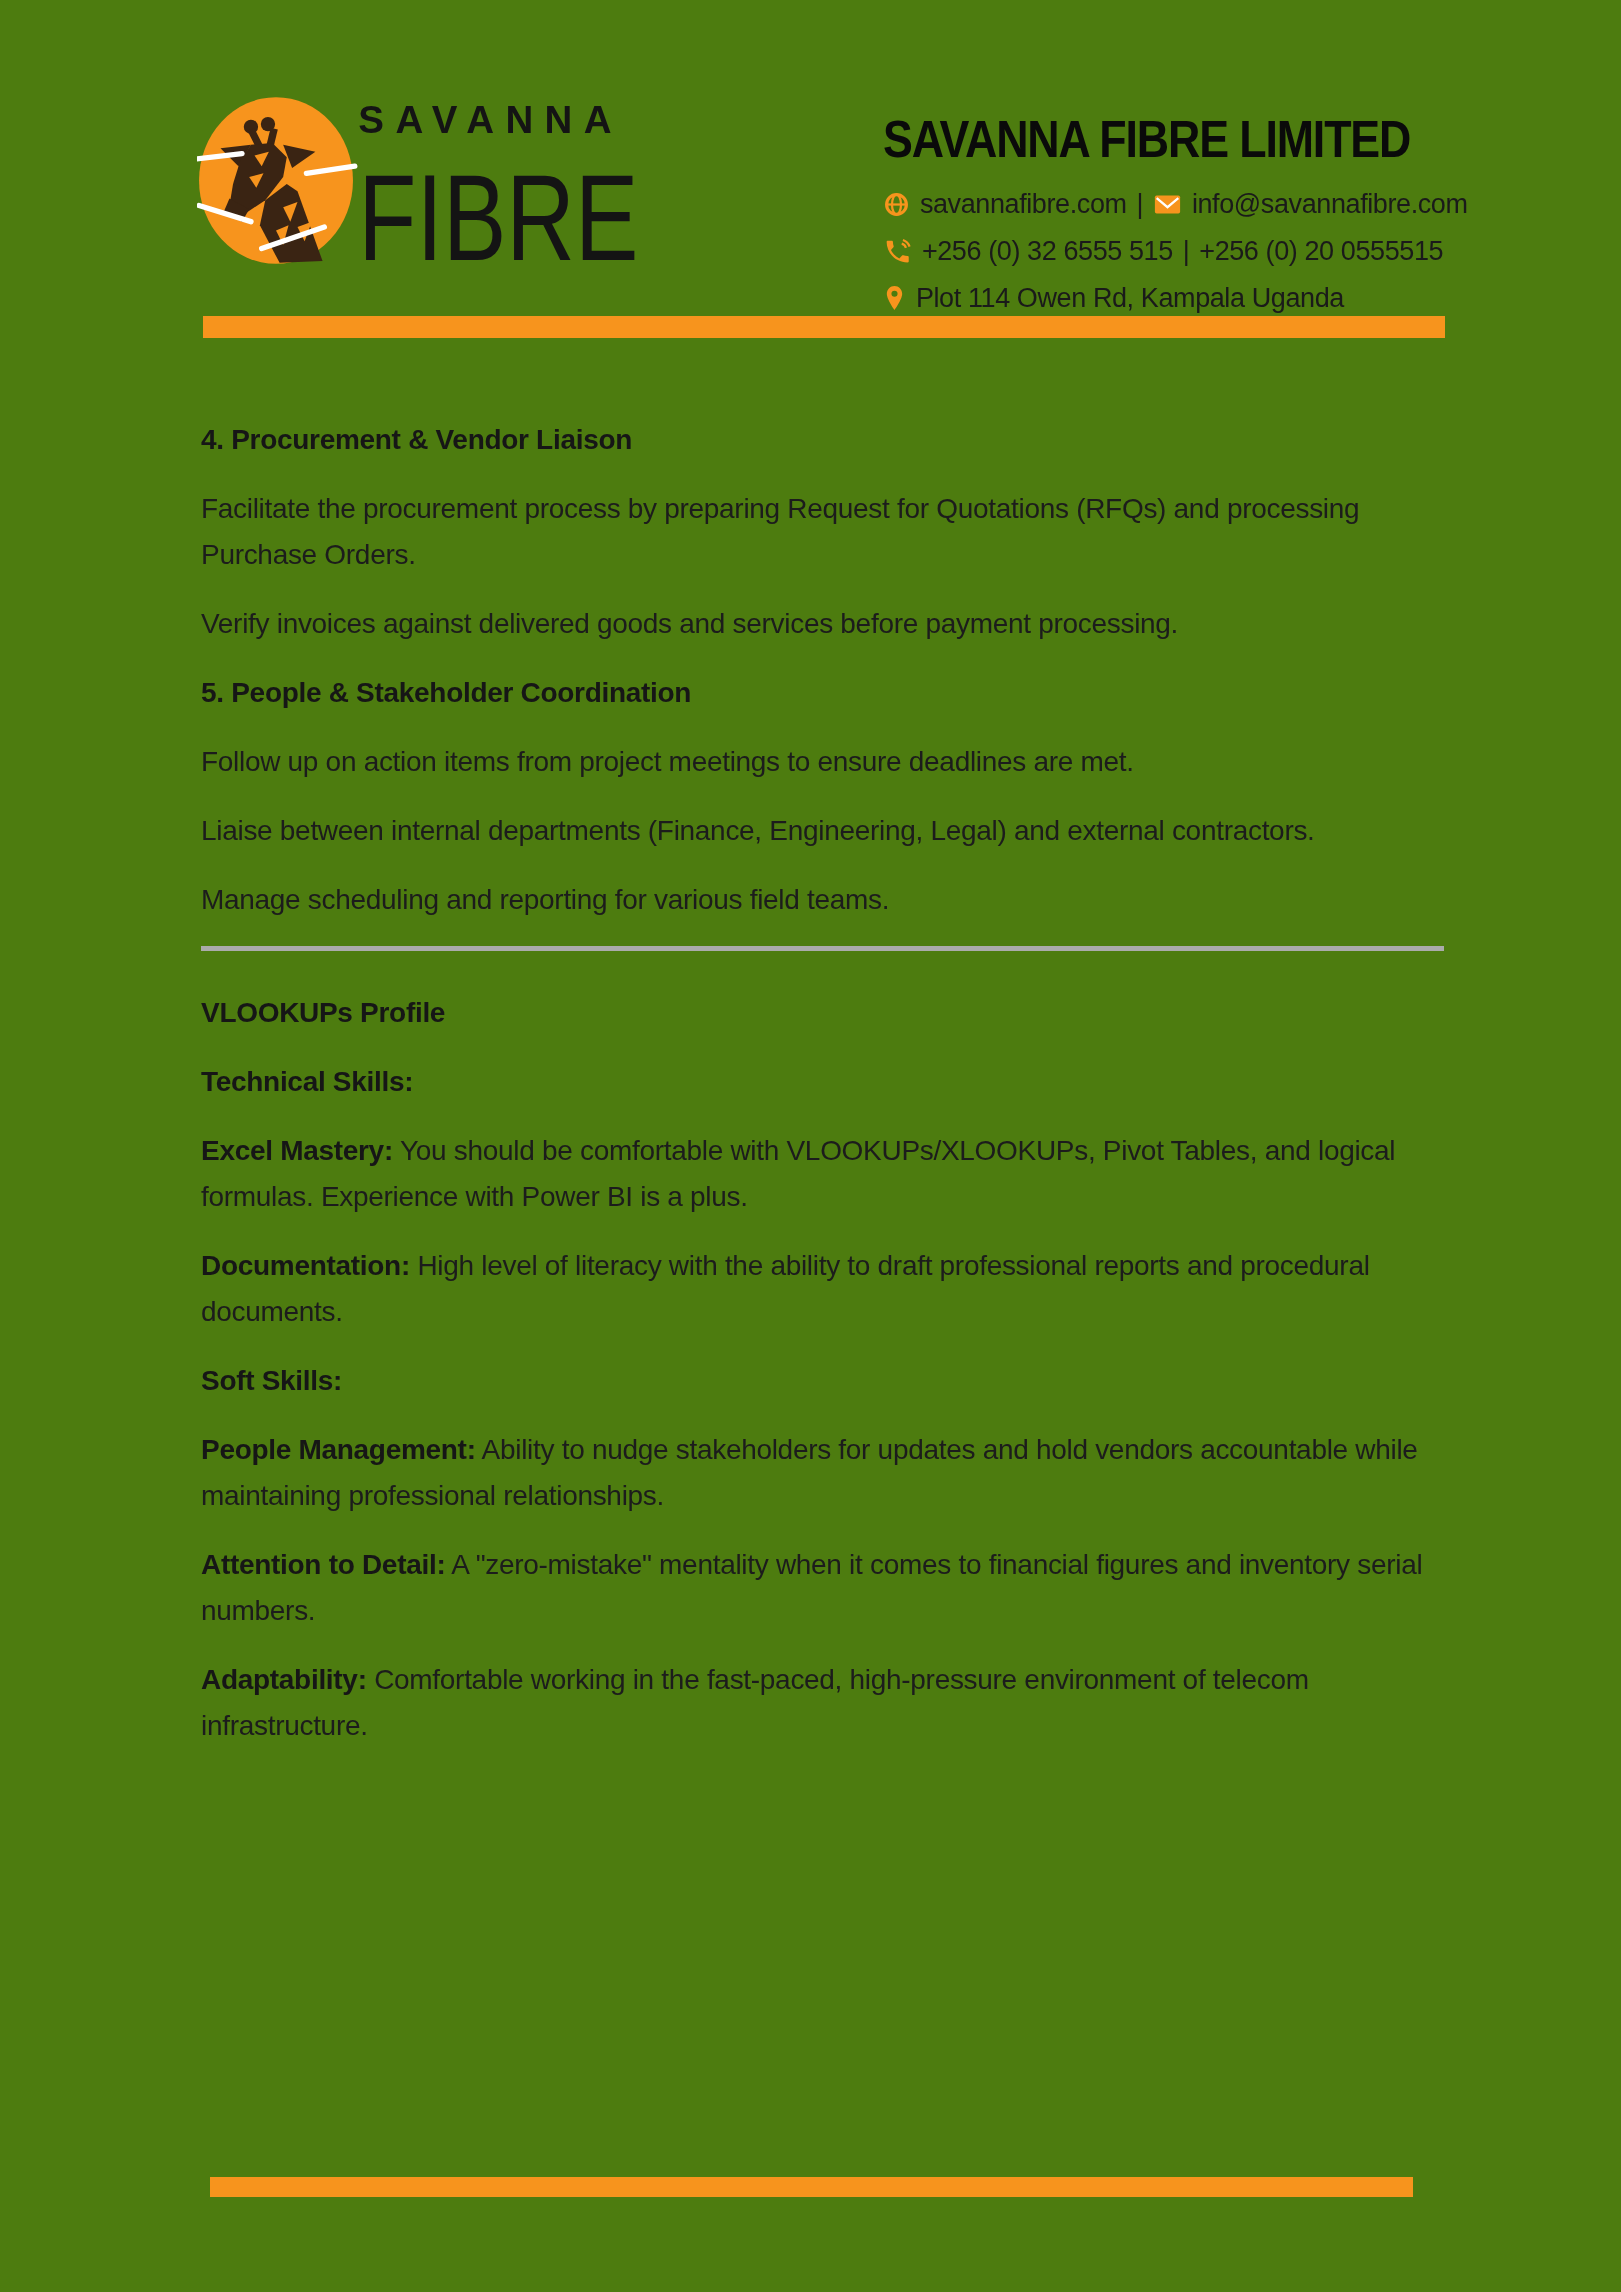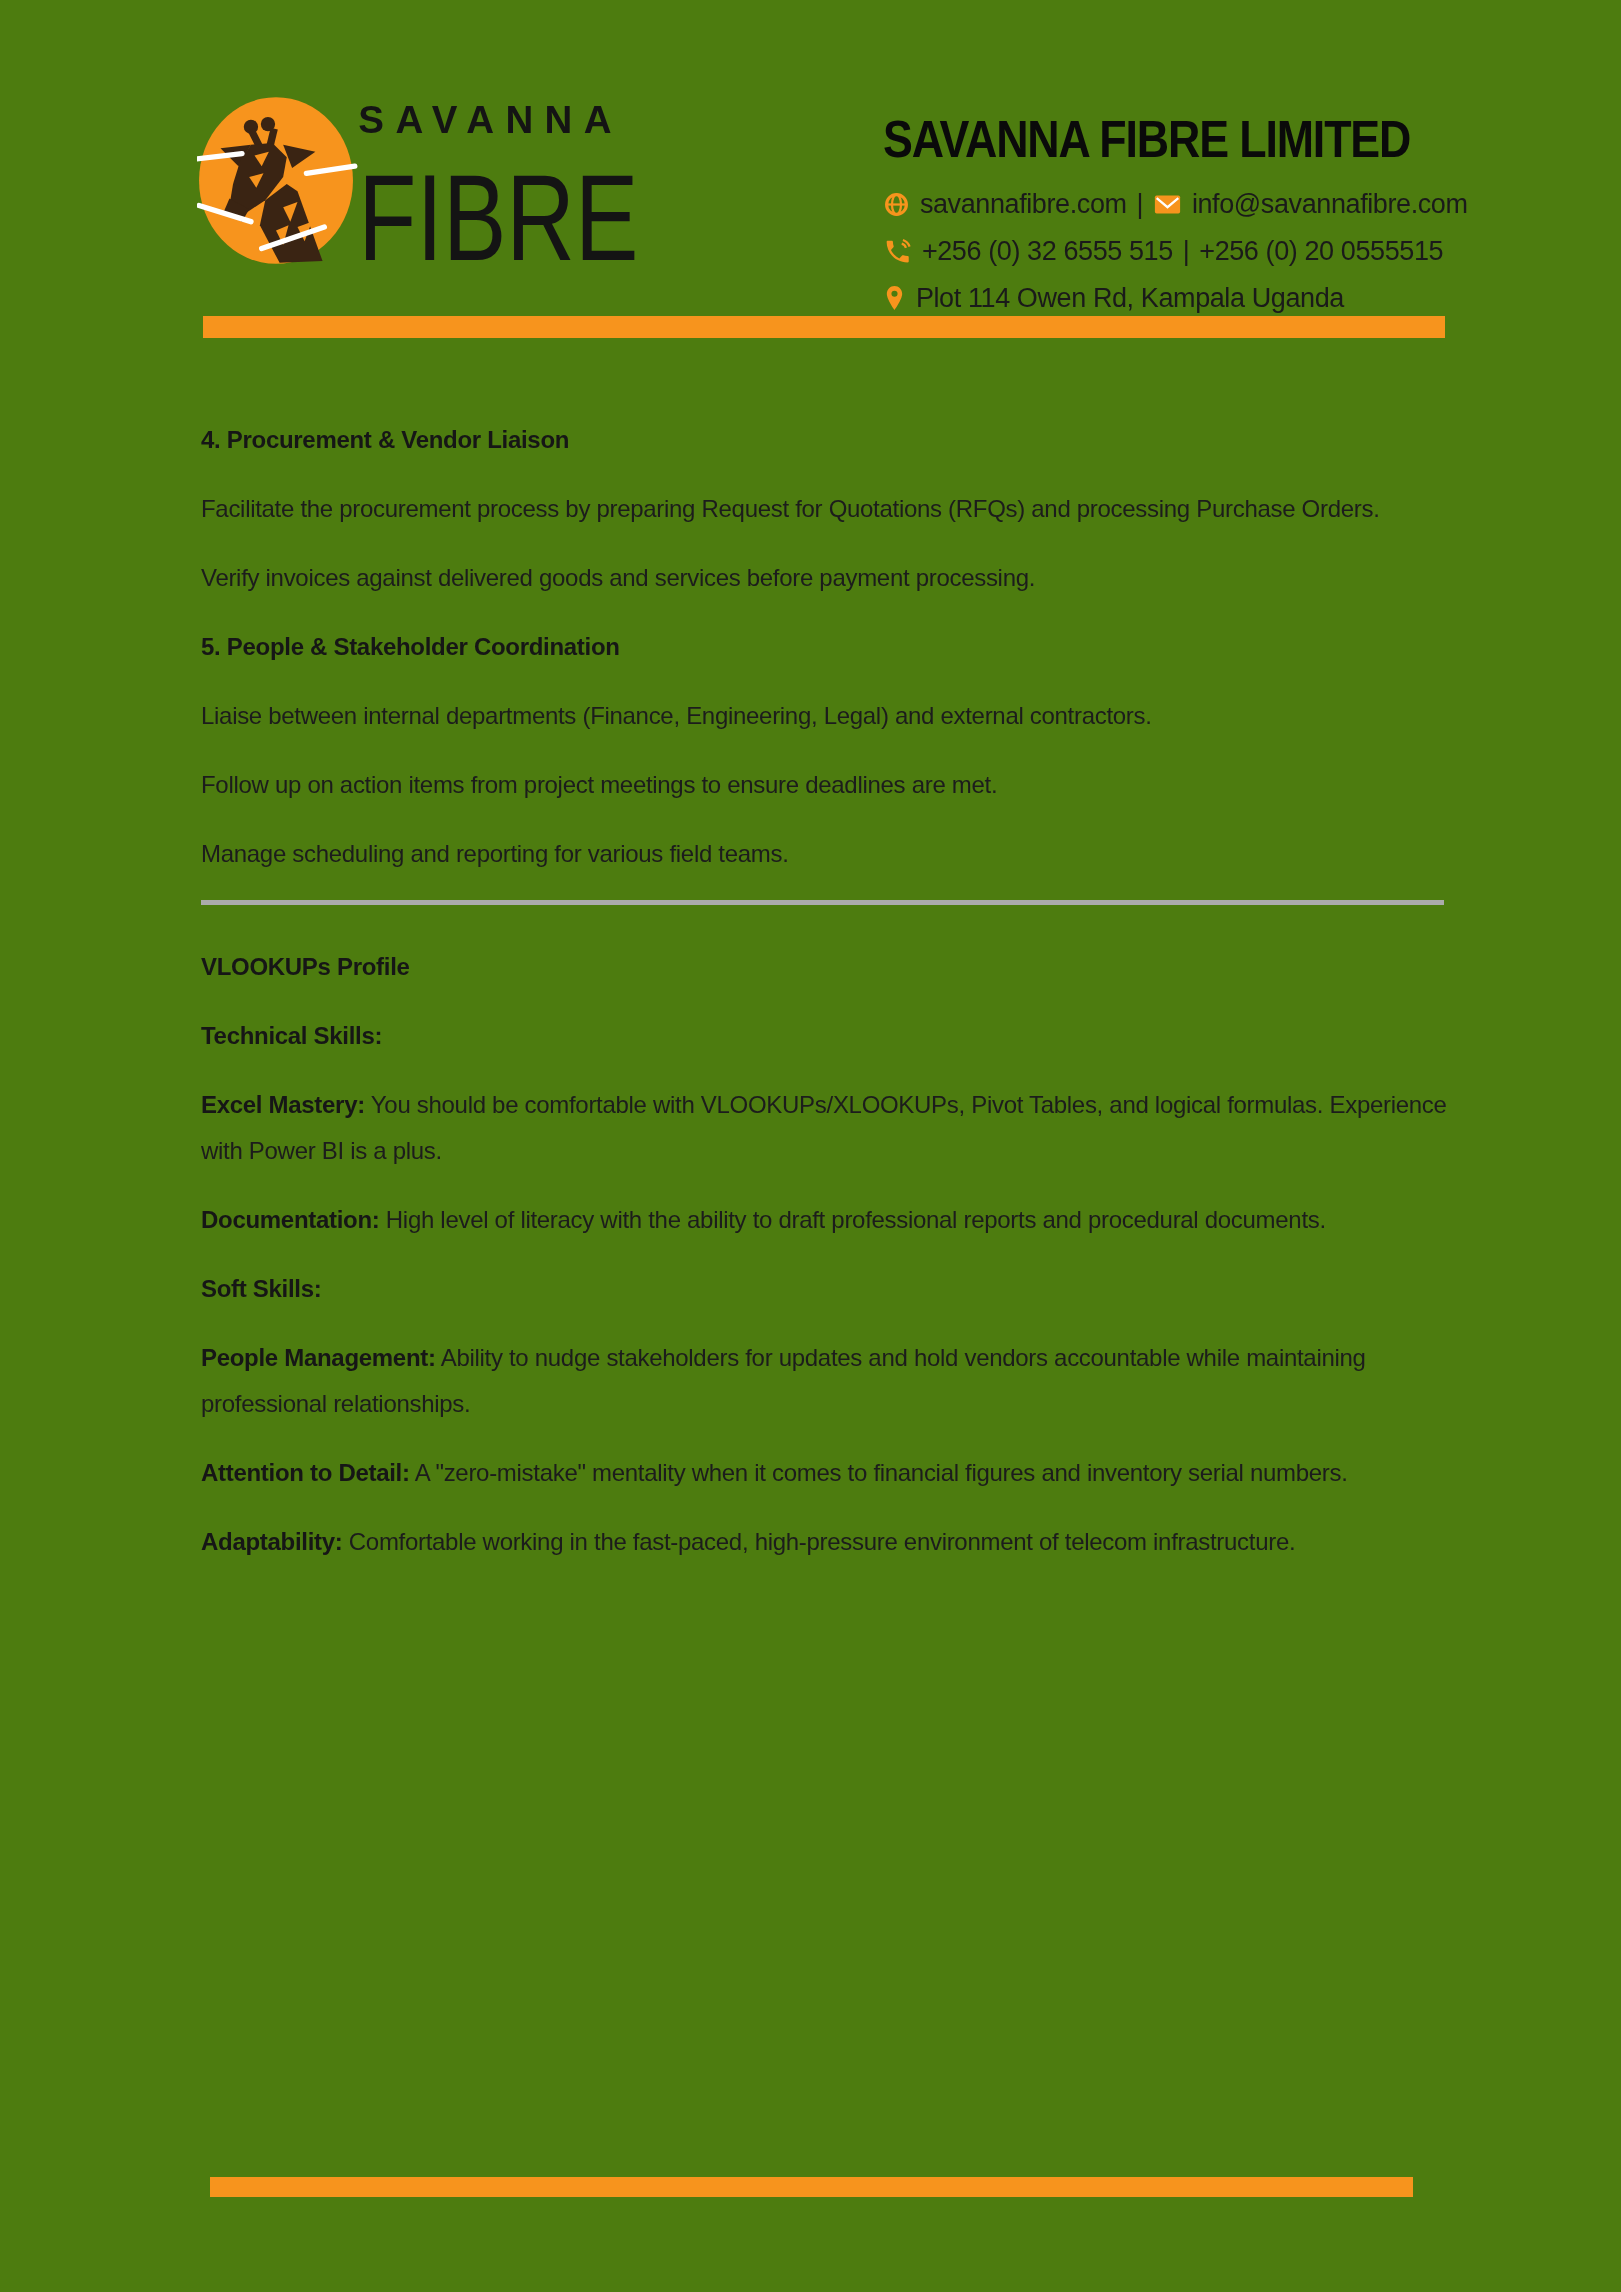--- a/index.html
+++ b/index.html
@@ -25,21 +25,21 @@
 
   
   .bar{position:absolute;background:#F7941D;}
   .bar-top{left:203px;top:316px;width:1242px;height:22.4px;}
   .bar-bottom{left:210px;top:2177px;width:1203px;height:19.7px;}
 
   
   .content{position:absolute;left:201px;top:417px;width:1252px;color:#1c1c1c;}
   .content p,.content h2{
     margin:0 0 23px 0;
-    font-size:24px;line-height:46px;letter-spacing:-0.3px;font-weight:400;
+    font-size:28px;line-height:46px;letter-spacing:-0.3px;font-weight:400;
   }
   .content h2{font-weight:700;color:#161616;}
   .content .lead{font-weight:700;color:#161616;margin-top:28px;}
   .divider{height:4.5px;background:#ABABAB;margin:7.2px 0 39px 0;width:1243px;}
 </style>
 </head>
 <body>
 
 <div class="page">
 
@@ -130,22 +130,22 @@
     </div>
   </div>
 
   <div class="bar bar-top"></div>
 
   <main class="content">
     <h2>4. Procurement &amp; Vendor Liaison</h2>
     <p>Facilitate the procurement process by preparing Request for Quotations (RFQs) and processing Purchase Orders.</p>
     <p>Verify invoices against delivered goods and services before payment processing.</p>
     <h2>5. People &amp; Stakeholder Coordination</h2>
+    <p>Follow up on action items from project meetings to ensure deadlines are met.</p>
     <p>Liaise between internal departments (Finance, Engineering, Legal) and external contractors.</p>
-    <p>Follow up on action items from project meetings to ensure deadlines are met.</p>
     <p>Manage scheduling and reporting for various field teams.</p>
 
     <div class="divider"></div>
 
     <h2>VLOOKUPs Profile</h2>
     <h2>Technical Skills:</h2>
 
     <p><strong class="lead">Excel Mastery:</strong><span> You should be comfortable with VLOOKUPs/XLOOKUPs, Pivot Tables, and logical formulas. Experience with Power BI is a plus.</span></p>
     <p><strong class="lead">Documentation:</strong><span> High level of literacy with the ability to draft professional reports and procedural documents.</span></p>
 

